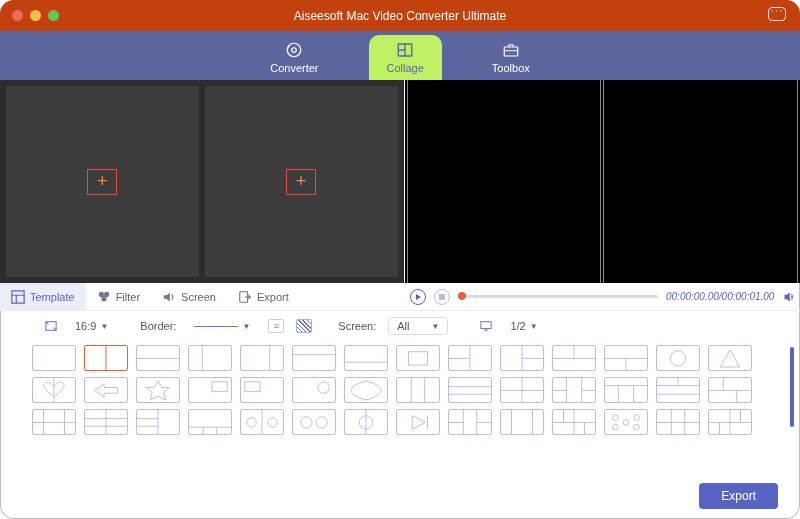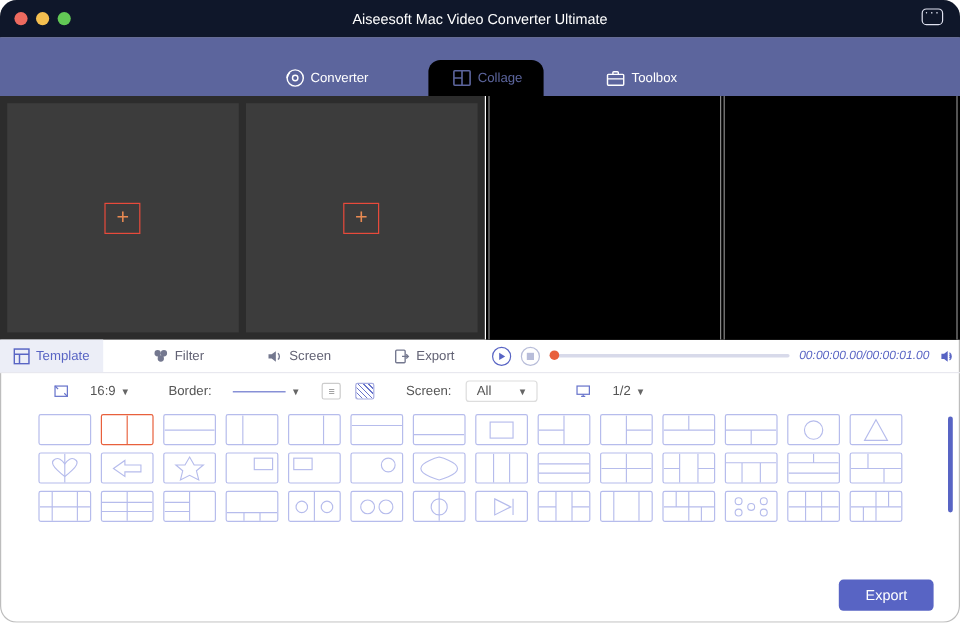--- a/index.html
+++ b/index.html
@@ -1,38 +1,38 @@
 <!DOCTYPE html>
 <html><head>
 <meta charset="utf-8">
 <style>
   *{box-sizing:border-box;margin:0;padding:0;font-family:-apple-system,Helvetica,Arial,sans-serif;}
   body{background:#fff;}
   .window{width:800px;height:519px;background:#fff;border-radius:14px;overflow:hidden;position:relative;box-shadow:0 0 0 1px #bdbdbd inset;}
-  .titlebar{height:31px;background:#0f172a;display:flex;align-items:center;padding:0 12px;position:relative;}
+  .titlebar{height:31px;background:#c2410c;display:flex;align-items:center;padding:0 12px;position:relative;}
   .traffic{display:flex;gap:7px;}
   .dot{width:11px;height:11px;border-radius:50%;}
   .red{background:#ed6a5f;}
   .yel{background:#f5bf4f;}
   .grn{background:#62c855;}
   .title{position:absolute;left:0;right:0;text-align:center;color:#fff;font-size:12px;font-weight:400;}
   .speech{position:absolute;right:14px;top:7px;width:18px;height:14px;border:1.4px solid #dfe1ef;border-radius:4px;}
   .speech:after{content:"···";position:absolute;left:0;right:0;top:-3px;text-align:center;color:#dfe1ef;font-size:10px;letter-spacing:1px;}
   .navbar{height:49px;background:#5c659d;display:flex;justify-content:center;align-items:flex-end;gap:32px;}
-  .navitem{color:#fff;font-size:11px;display:flex;flex-direction:row;align-items:center;gap:3px;padding:6px 18px 6px;border-radius:10px 10px 0 0;cursor:pointer;}
-  .navitem.active{background:#000000;color:#5c659d;}
+  .navitem{color:#fff;font-size:11px;display:flex;flex-direction:column;align-items:center;gap:3px;padding:6px 18px 6px;border-radius:10px 10px 0 0;cursor:pointer;}
+  .navitem.active{background:#bef264;color:#5c659d;}
   .navicon{width:20px;height:18px;}
   .work{height:203px;display:flex;background:#2c2c2c;}
   .half{flex:1;display:flex;gap:6px;padding:6px;}
   .slot{flex:1;background:#3c3c3c;display:flex;align-items:center;justify-content:center;}
   .addbox{width:30px;height:26px;border:1.5px solid #e84a3b;display:flex;align-items:center;justify-content:center;color:#e88a52;font-size:18px;font-weight:300;}
   .preview .slot{background:#000;}
   .half.preview{background:#000;border-left:1px solid #fff;padding:0 2px;gap:2px;}
   .preview .slot{border-left:1px solid #888;border-right:1px solid #888;}
-  .tabrow{height:28px;display:flex;align-items:center;border-bottom:1px solid #e8e8ef;font-size:11px;position:relative;gap:30px;}
+  .tabrow{height:28px;display:flex;align-items:center;border-bottom:1px solid #e8e8ef;font-size:11px;position:relative;}
   .subtab{display:flex;align-items:center;gap:5px;padding:0 11px;height:100%;color:#626274;cursor:pointer;}
   .subtab.active{background:#eceef7;color:#5864c4;}
   .subtab .ic{width:14px;height:14px;}
   .playctrl{position:absolute;left:410px;top:0;height:100%;display:flex;align-items:center;gap:8px;font-size:10px;font-style:italic;}
   .pbtn{width:16px;height:16px;border:1.4px solid #5864c4;border-radius:50%;display:flex;align-items:center;justify-content:center;}
   .tri{width:0;height:0;border-left:5px solid #5864c4;border-top:3px solid transparent;border-bottom:3px solid transparent;margin-left:1px;}
   .stopb{width:6px;height:6px;background:#b8bdd9;}
   .slider{width:200px;height:3px;background:#d8daea;border-radius:2px;position:relative;}
   .slider .kn{position:absolute;left:0;top:-3px;width:8px;height:8px;border-radius:50%;background:#e8603c;}
   .time{color:#5864c4;font-size:10px;white-space:nowrap;}

